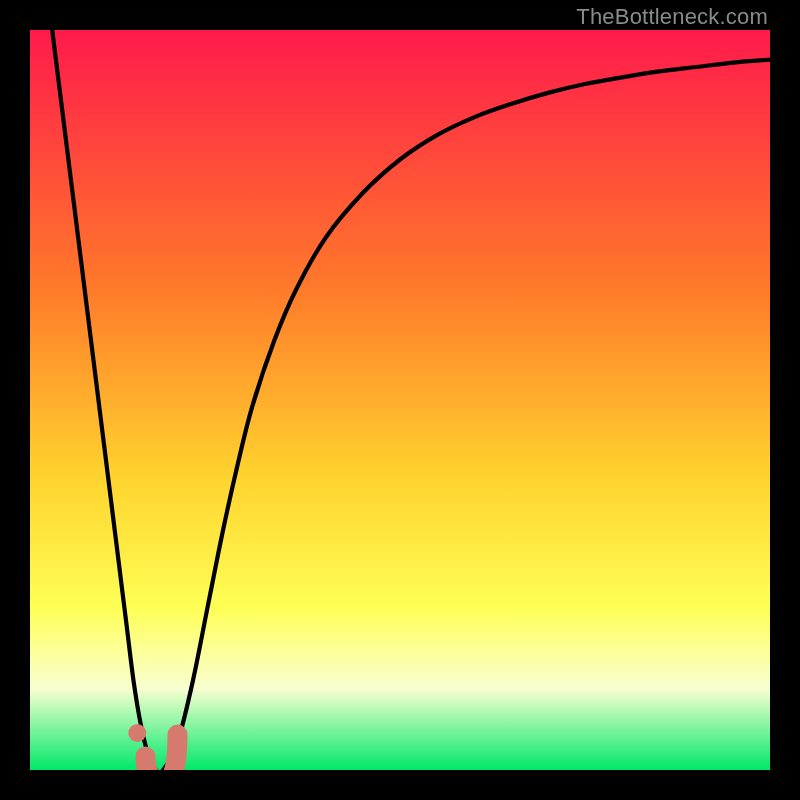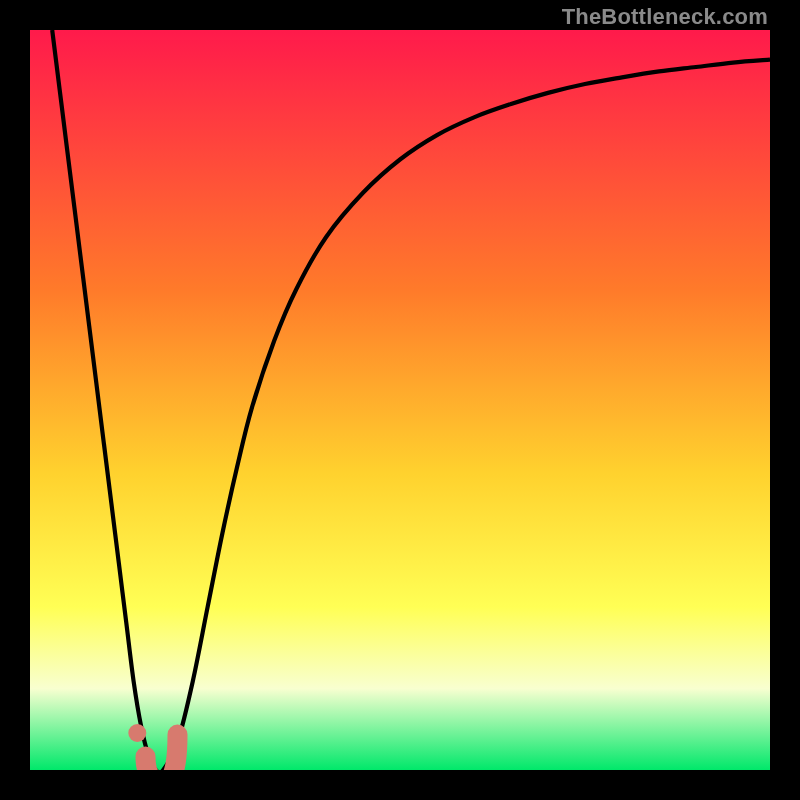--- a/index.html
+++ b/index.html
@@ -40,21 +40,21 @@
     top: 0;
     width: 100%;
     height: 100%;
   }
   .watermark {
     position: absolute;
     top: 4px;
     right: 32px;
     color: #8a8a8a;
     font-size: 22px;
-    font-weight: 700;
+    font-weight: 400;
     letter-spacing: 0.2px;
     user-select: none;
   }
 </style>
 </head>
 <body>
 
 <div class="frame">
 
   <div class="watermark">TheBottleneck.com</div>

